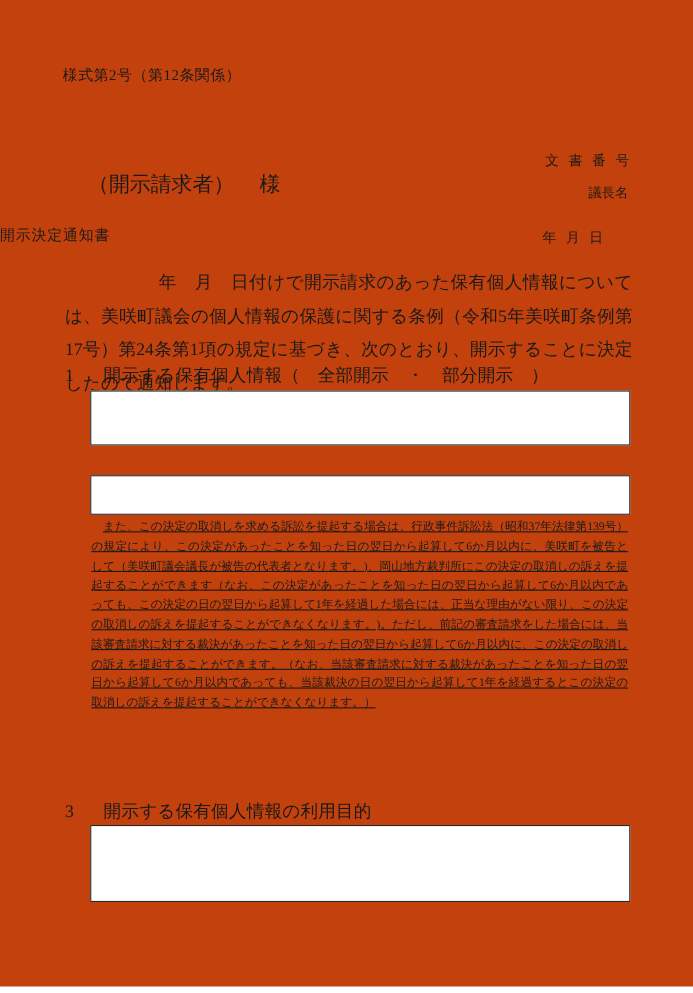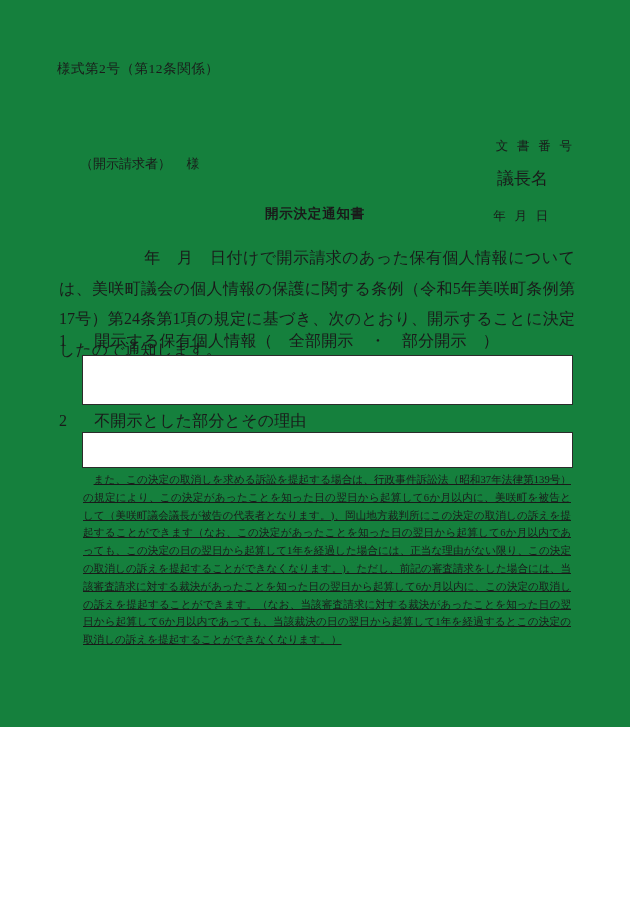--- a/index.html
+++ b/index.html
@@ -9,23 +9,23 @@
     background: #ffffff;
   }
   body {
     font-family: "Liberation Serif", "DejaVu Serif", serif;
     color: #1a1a1a;
     -webkit-font-smoothing: antialiased;
   }
   .page {
     position: relative;
     width: 630px;
-    height: 727px;
+    height: 897px;
     margin: 0 auto;
-    background: #15803d;
+    background: #c2410c;
     box-sizing: border-box;
     overflow: hidden;
   }
 
   
   .form-id {
     position: absolute;
     left: 57px;
     top: 60px;
     font-size: 13.5px;
@@ -44,44 +44,42 @@
   }
   .doc-meta .line { white-space: nowrap; display: block; margin-top: 48px; }
   .doc-meta .doc-number { letter-spacing: 0.70em; padding-right: 0.1em; }
   .doc-meta .doc-date   { letter-spacing: 0.70em; padding-right: 2.0em; }
 
   
   .addressee {
     position: absolute;
     left: 80px;
     top: 155px;
-    font-size: 13px;
+    font-size: 19px;
     white-space: nowrap;
   }
   .addressee .honorific { margin-left: 1.2em; }
 
   
   .issuer {
     position: absolute;
-    right: 82px;
+    right: 59px;
     top: 167px;
-    font-size: 17px;
+    font-size: 12px;
     white-space: nowrap;
   }
 
   
   .doc-title {
     position: absolute;
     left: 0;
     right: 0;
     top: 205px;
-    text-align: center;
     font-size: 13.5px;
     letter-spacing: 0.06em;
-    font-weight: bold;
   }
 
   
   .body-text {
     position: absolute;
     left: 59px;
     top: 243px;
     width: 516px;
     font-size: 16px;
     line-height: 1.92;
@@ -154,23 +152,20 @@
 
   <div class="body-text">
     <span class="indent"></span><span>年　月　日</span><span>付けで開示請求のあった保有個人情報については、美咲町議会の個人情報の保護に関する条例（令和5年美咲町条例第17号）第24条第1項の規定に基づき、次のとおり、開示することに決定したので通知します。</span>
   </div>
 
   <div class="section-head sec1-head">
     <span class="num">1</span><span>開示する保有個人情報（　全部開示　・　部分開示　）</span>
   </div>
   <div class="entry-box box-1"></div>
 
-  <div class="section-head sec2-head">
-    <span class="num">2</span><span>不開示とした部分とその理由</span>
-  </div>
   <div class="entry-box box-2"></div>
 
   <div class="notice">
     <p class="indented">また、この決定の取消しを求める訴訟を提起する場合は、行政事件訴訟法（昭和37年法律第139号）の規定により、この決定があったことを知った日の翌日から起算して6か月以内に、美咲町を被告として（美咲町議会議長が被告の代表者となります。)、岡山地方裁判所にこの決定の取消しの訴えを提起することができます（なお、この決定があったことを知った日の翌日から起算して6か月以内であっても、この決定の日の翌日から起算して1年を経過した場合には、正当な理由がない限り、この決定の取消しの訴えを提起することができなくなります。)。ただし、前記の審査請求をした場合には、当該審査請求に対する裁決があったことを知った日の翌日から起算して6か月以内に、この決定の取消しの訴えを提起することができます。（なお、当該審査請求に対する裁決があったことを知った日の翌日から起算して6か月以内であっても、当該裁決の日の翌日から起算して1年を経過するとこの決定の取消しの訴えを提起することができなくなります。）</p>
   </div>
 
   <div class="section-head sec3-head">
     <span class="num">3</span><span>開示する保有個人情報の利用目的</span>
   </div>
   <div class="entry-box box-3"></div>

